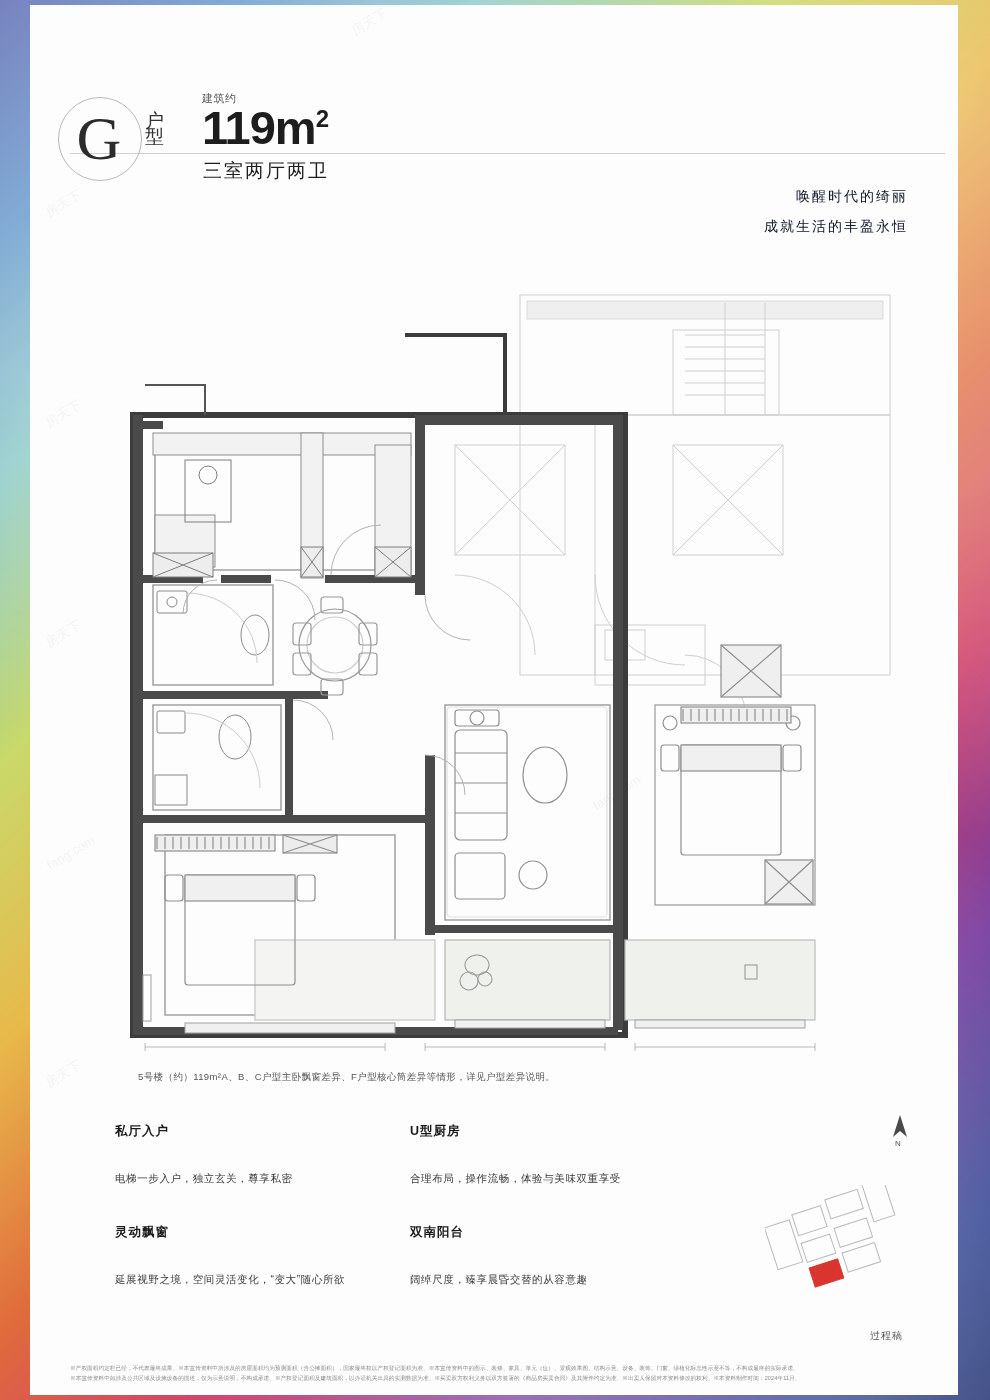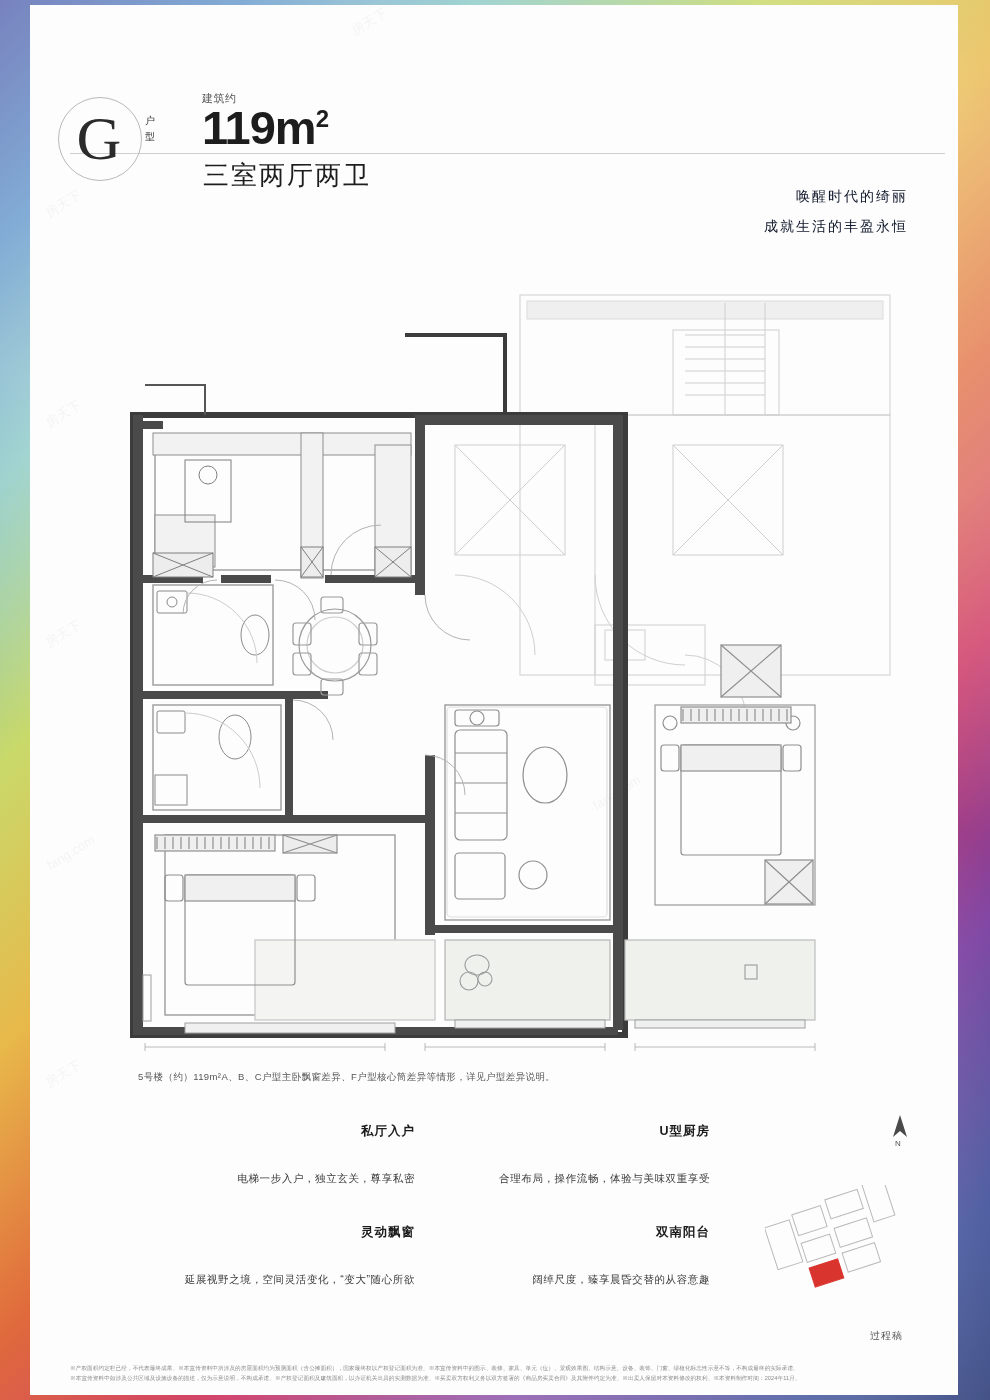--- a/index.html
+++ b/index.html
@@ -42,55 +42,55 @@
     position:absolute; left:28px; top:92px;
     width:82px; height:82px; border:1px solid #b9b9b9; border-radius:50%;
   }
   .g-letter {
     position:absolute; left:30px; top:92px; width:78px; height:82px;
     display:flex; align-items:center; justify-content:center;
     font-family:"Liberation Serif", serif; font-size:62px; color:#2b2b2b; line-height:1;
   }
   .hx-label {
     position:absolute; left:115px; top:108px;
-    font-size:10px; line-height:16px; color:#333; letter-spacing:1px;
+    font-size:19px; line-height:16px; color:#333; letter-spacing:1px;
     width:16px;
   }
   .area-pre {
     position:absolute; left:172px; top:86px; font-size:11px; color:#555;
     letter-spacing:.5px;
   }
   .area-big {
     position:absolute; left:172px; top:95px; font-size:47px; color:#1d1d1d;
     font-family:"Liberation Sans", sans-serif; font-weight:bold; letter-spacing:-1px;
   }
   .area-big .sup { font-size:24px; vertical-align:super; font-weight:bold; }
   .rooms {
-    position:absolute; left:173px; top:153px; font-size:26px; color:#1d1d1d; letter-spacing:2px;
+    position:absolute; left:173px; top:153px; font-size:19px; color:#1d1d1d; letter-spacing:2px;
   }
   .hline { position:absolute; left:40px; top:148px; width:875px; height:1px; background:#cfcfcf; }
   .slogan {
     position:absolute; right:50px; top:176px; text-align:right;
     font-size:14px; line-height:30px; color:#0f172a; letter-spacing:2px;
   }
 
   
   .plan { position:absolute; left:95px; top:270px; width:790px; height:790px; }
   .plan svg { position:absolute; left:0; top:0; }
 
   .plan-note {
     position:absolute; left:108px; top:1066px; font-size:9.5px; color:#555; letter-spacing:.4px;
   }
 
   
   .features { position:absolute; left:55px; top:1118px; width:620px; }
   .feat-col { position:absolute; width:300px; }
   .feat-col.left { left:30px; }
   .feat-col.right { left:325px; }
-  .feat { margin-bottom:38px;text-align:right; }
+  .feat { margin-bottom:38px; }
   .feat-title { font-size:12.5px; font-weight:bold; color:#1b1b1b; letter-spacing:1px; margin-bottom:11px; }
   .feat-desc { font-size:10.5px; color:#3a3a3a; letter-spacing:.6px;margin-top:32px; }
 
   
   .compass { position:absolute; left:855px; top:1108px; width:30px; height:40px; }
   .compass .n { position:absolute; left:10px; top:26px; font-size:8px; color:#555; }
 
   
   .keyplan { position:absolute; left:735px; top:1180px; width:150px; height:105px; }
   .draft { position:absolute; right:55px; bottom:52px; font-size:10px; color:#555; letter-spacing:1px; }

